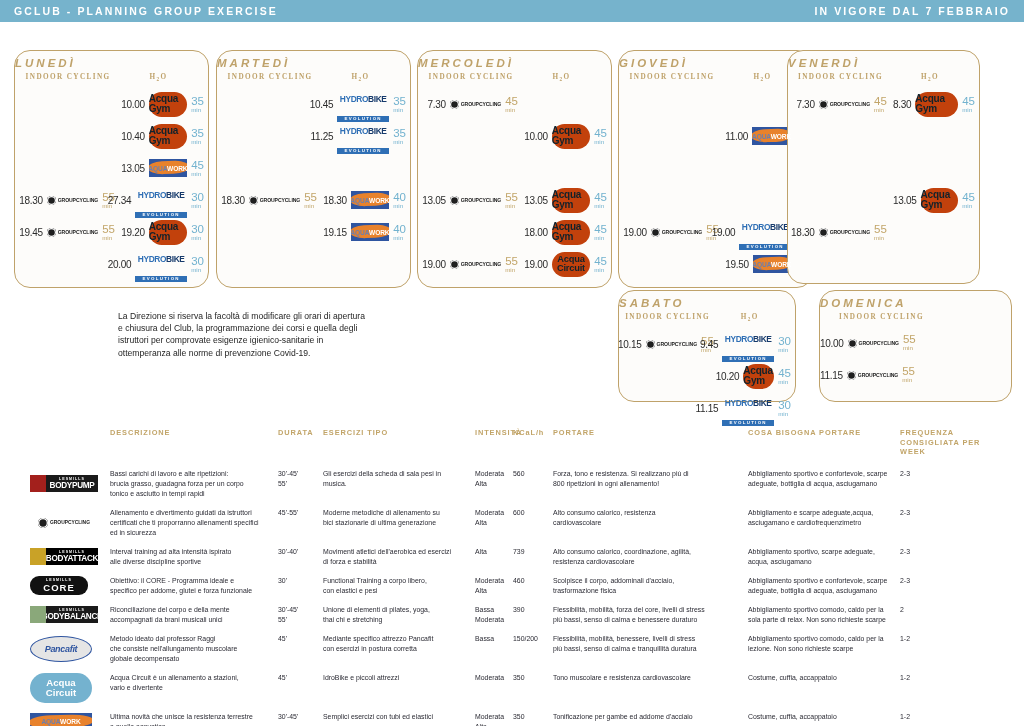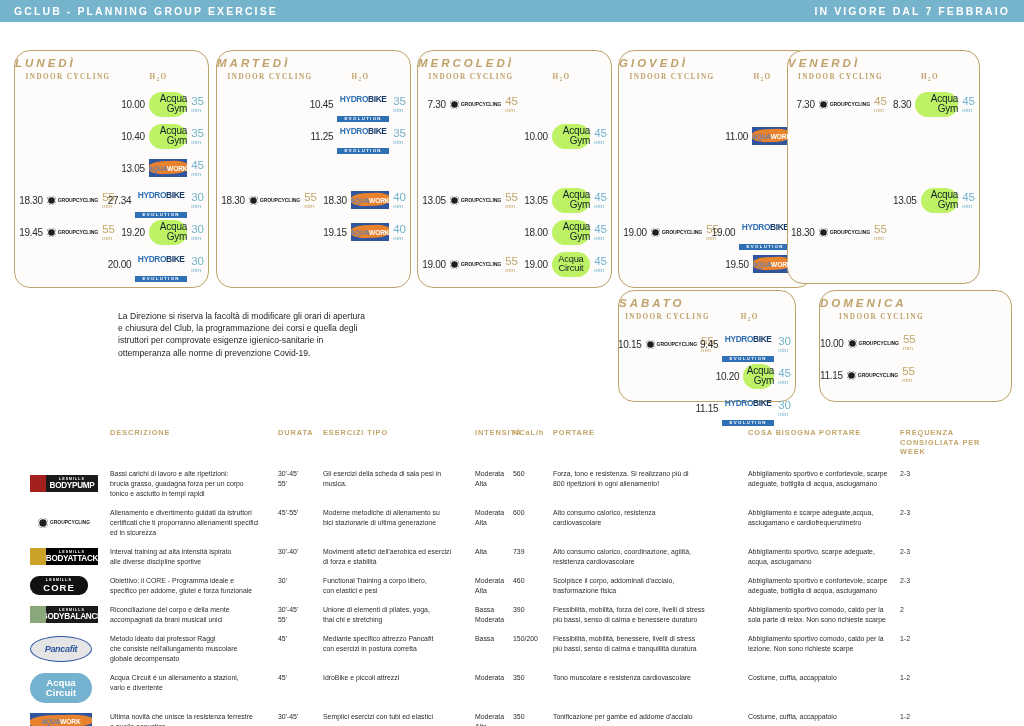--- a/index.html
+++ b/index.html
@@ -85,23 +85,23 @@
   .b-groupcycling {
     gap: 2px; font-size: 5.1px; font-weight: bold; color: #1a1a1a;
     letter-spacing: -0.1px; white-space: nowrap;
   }
   .b-groupcycling .dot {
     width: 9px; height: 9px; border-radius: 50%;
     background: #1f1f1f; display: inline-block;
     box-shadow: inset 0 0 0 1.2px #fff, inset 0 0 0 2.4px #1f1f1f;
   }
   .b-acquagym {
-    background: #bef264; color: #12222b; border-radius: 13px;
-    font-size: 10px; font-weight: normal; width: 58px; height: 25px;
-    line-height: 1.0; text-align: right; letter-spacing: -0.2px;
+    background: #c2410c; color: #12222b; border-radius: 13px;
+    font-size: 10px; font-weight: bold; width: 58px; height: 25px;
+    line-height: 1.0; text-align: left; letter-spacing: -0.2px;
   }
   .b-acquagym.two { font-size: 9.3px; line-height: 1.05; flex-direction: column; }
   .b-hydrobike {
     flex-direction: column; width: 56px; height: 21px;
     justify-content: space-between; gap: 12px;
   }
   .b-hydrobike .t1 {
     font-size: 8.4px; font-weight: bold; letter-spacing: -0.4px;
     color: #2f6fb5;
   }

